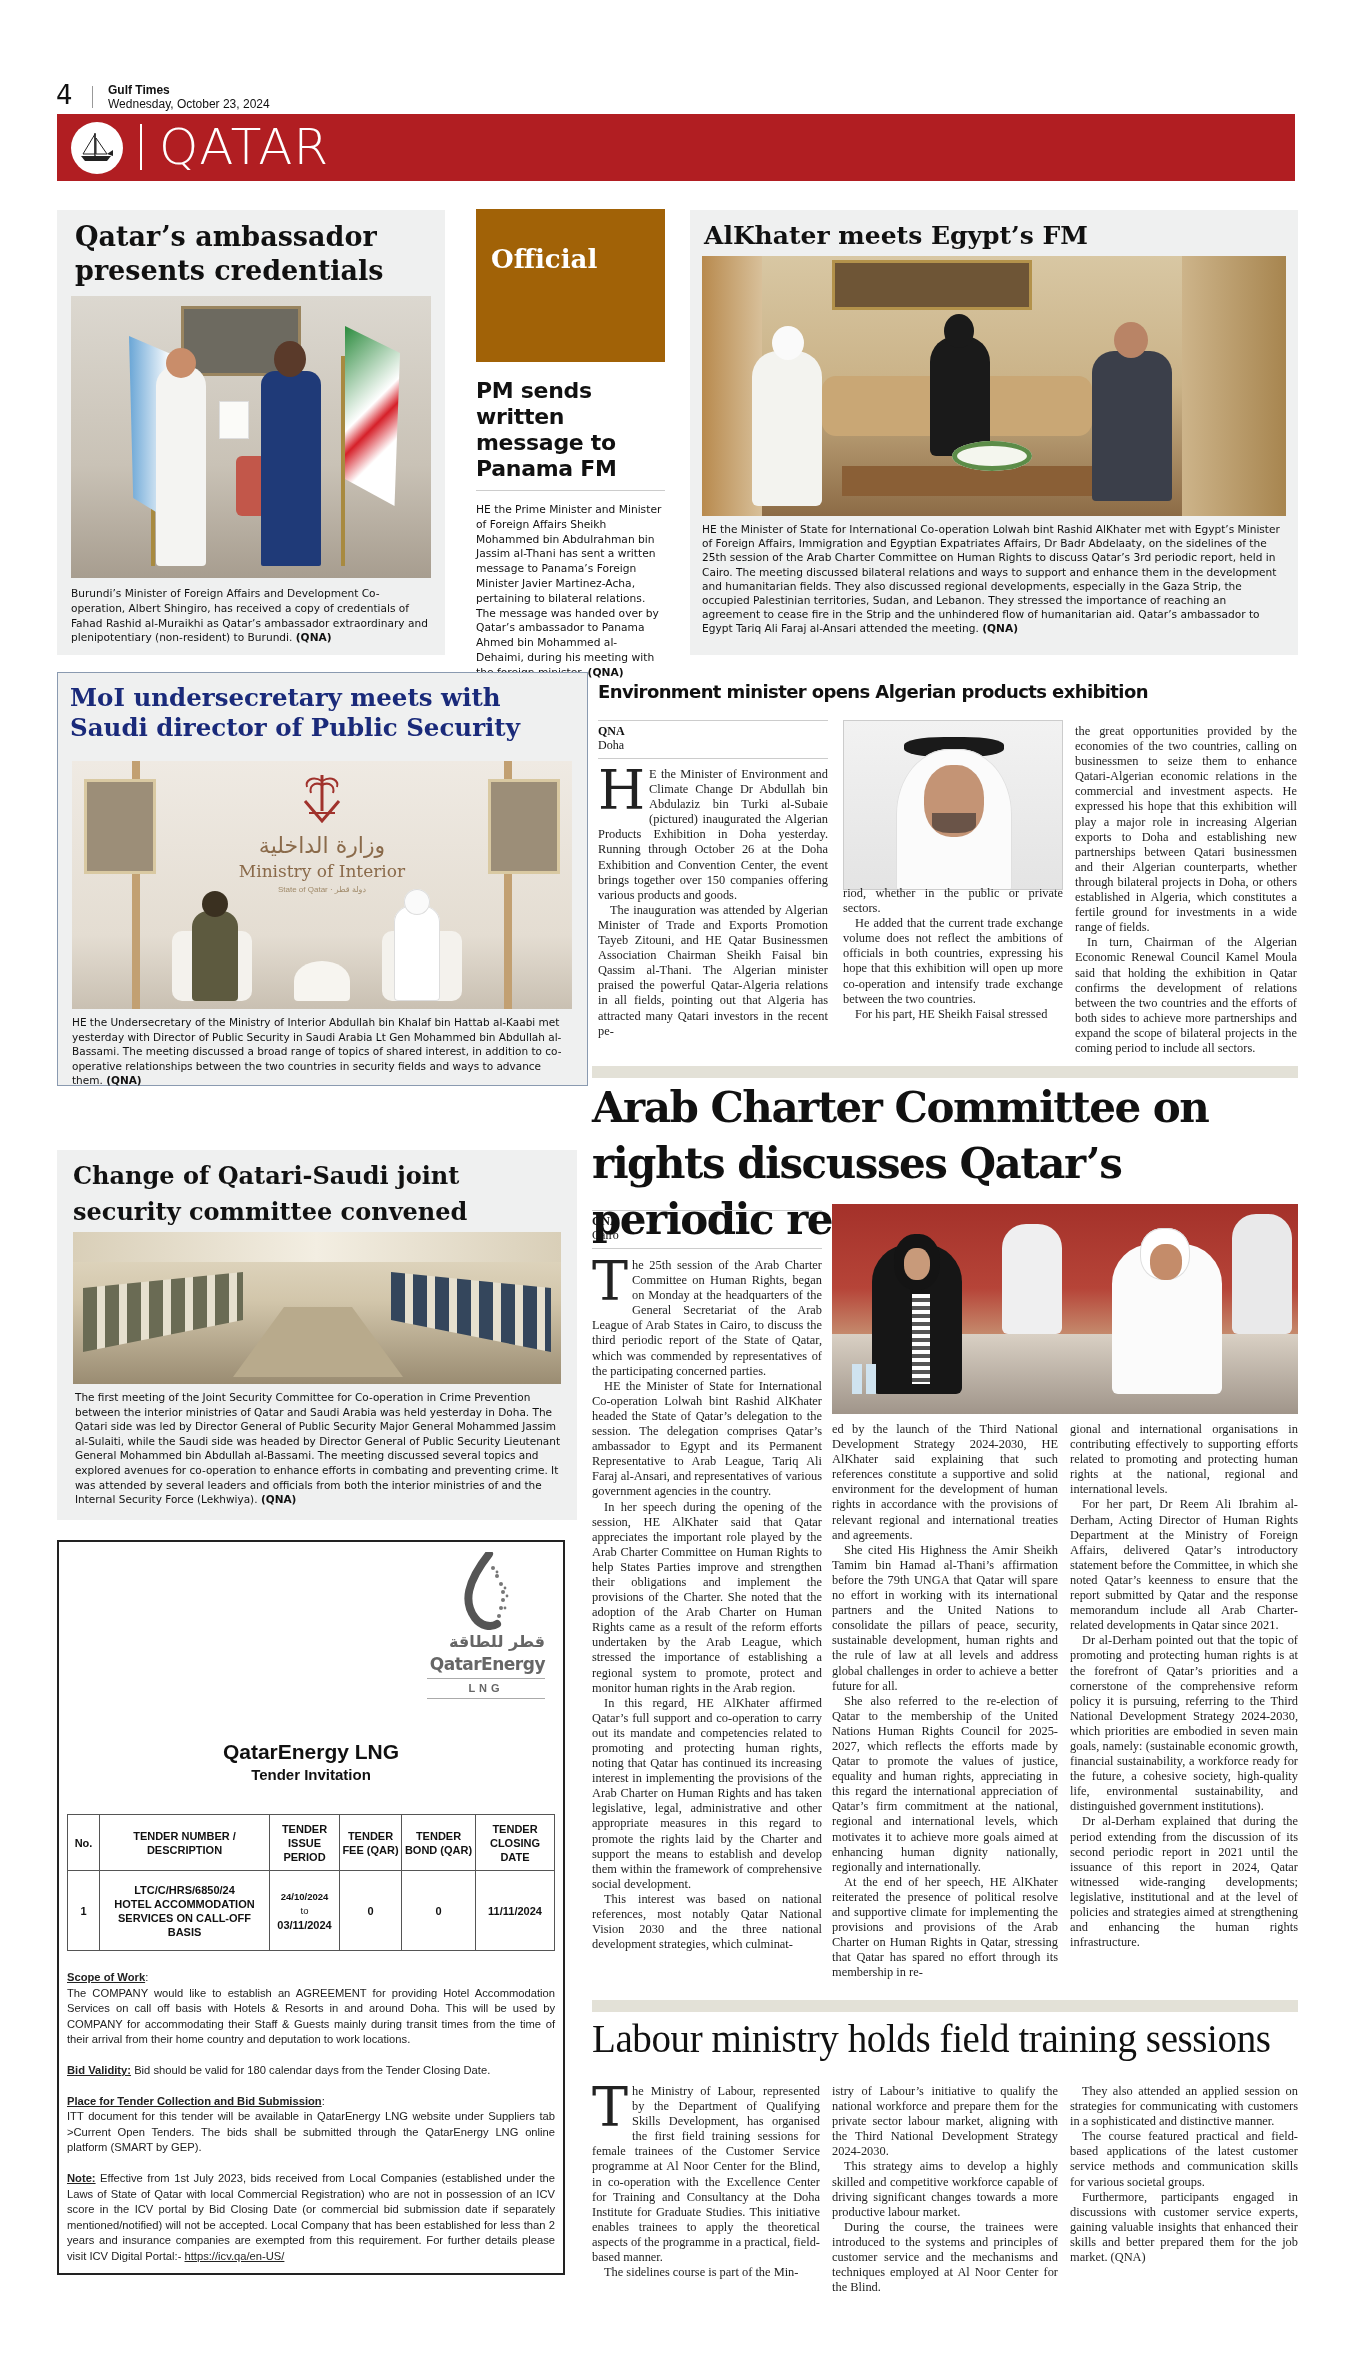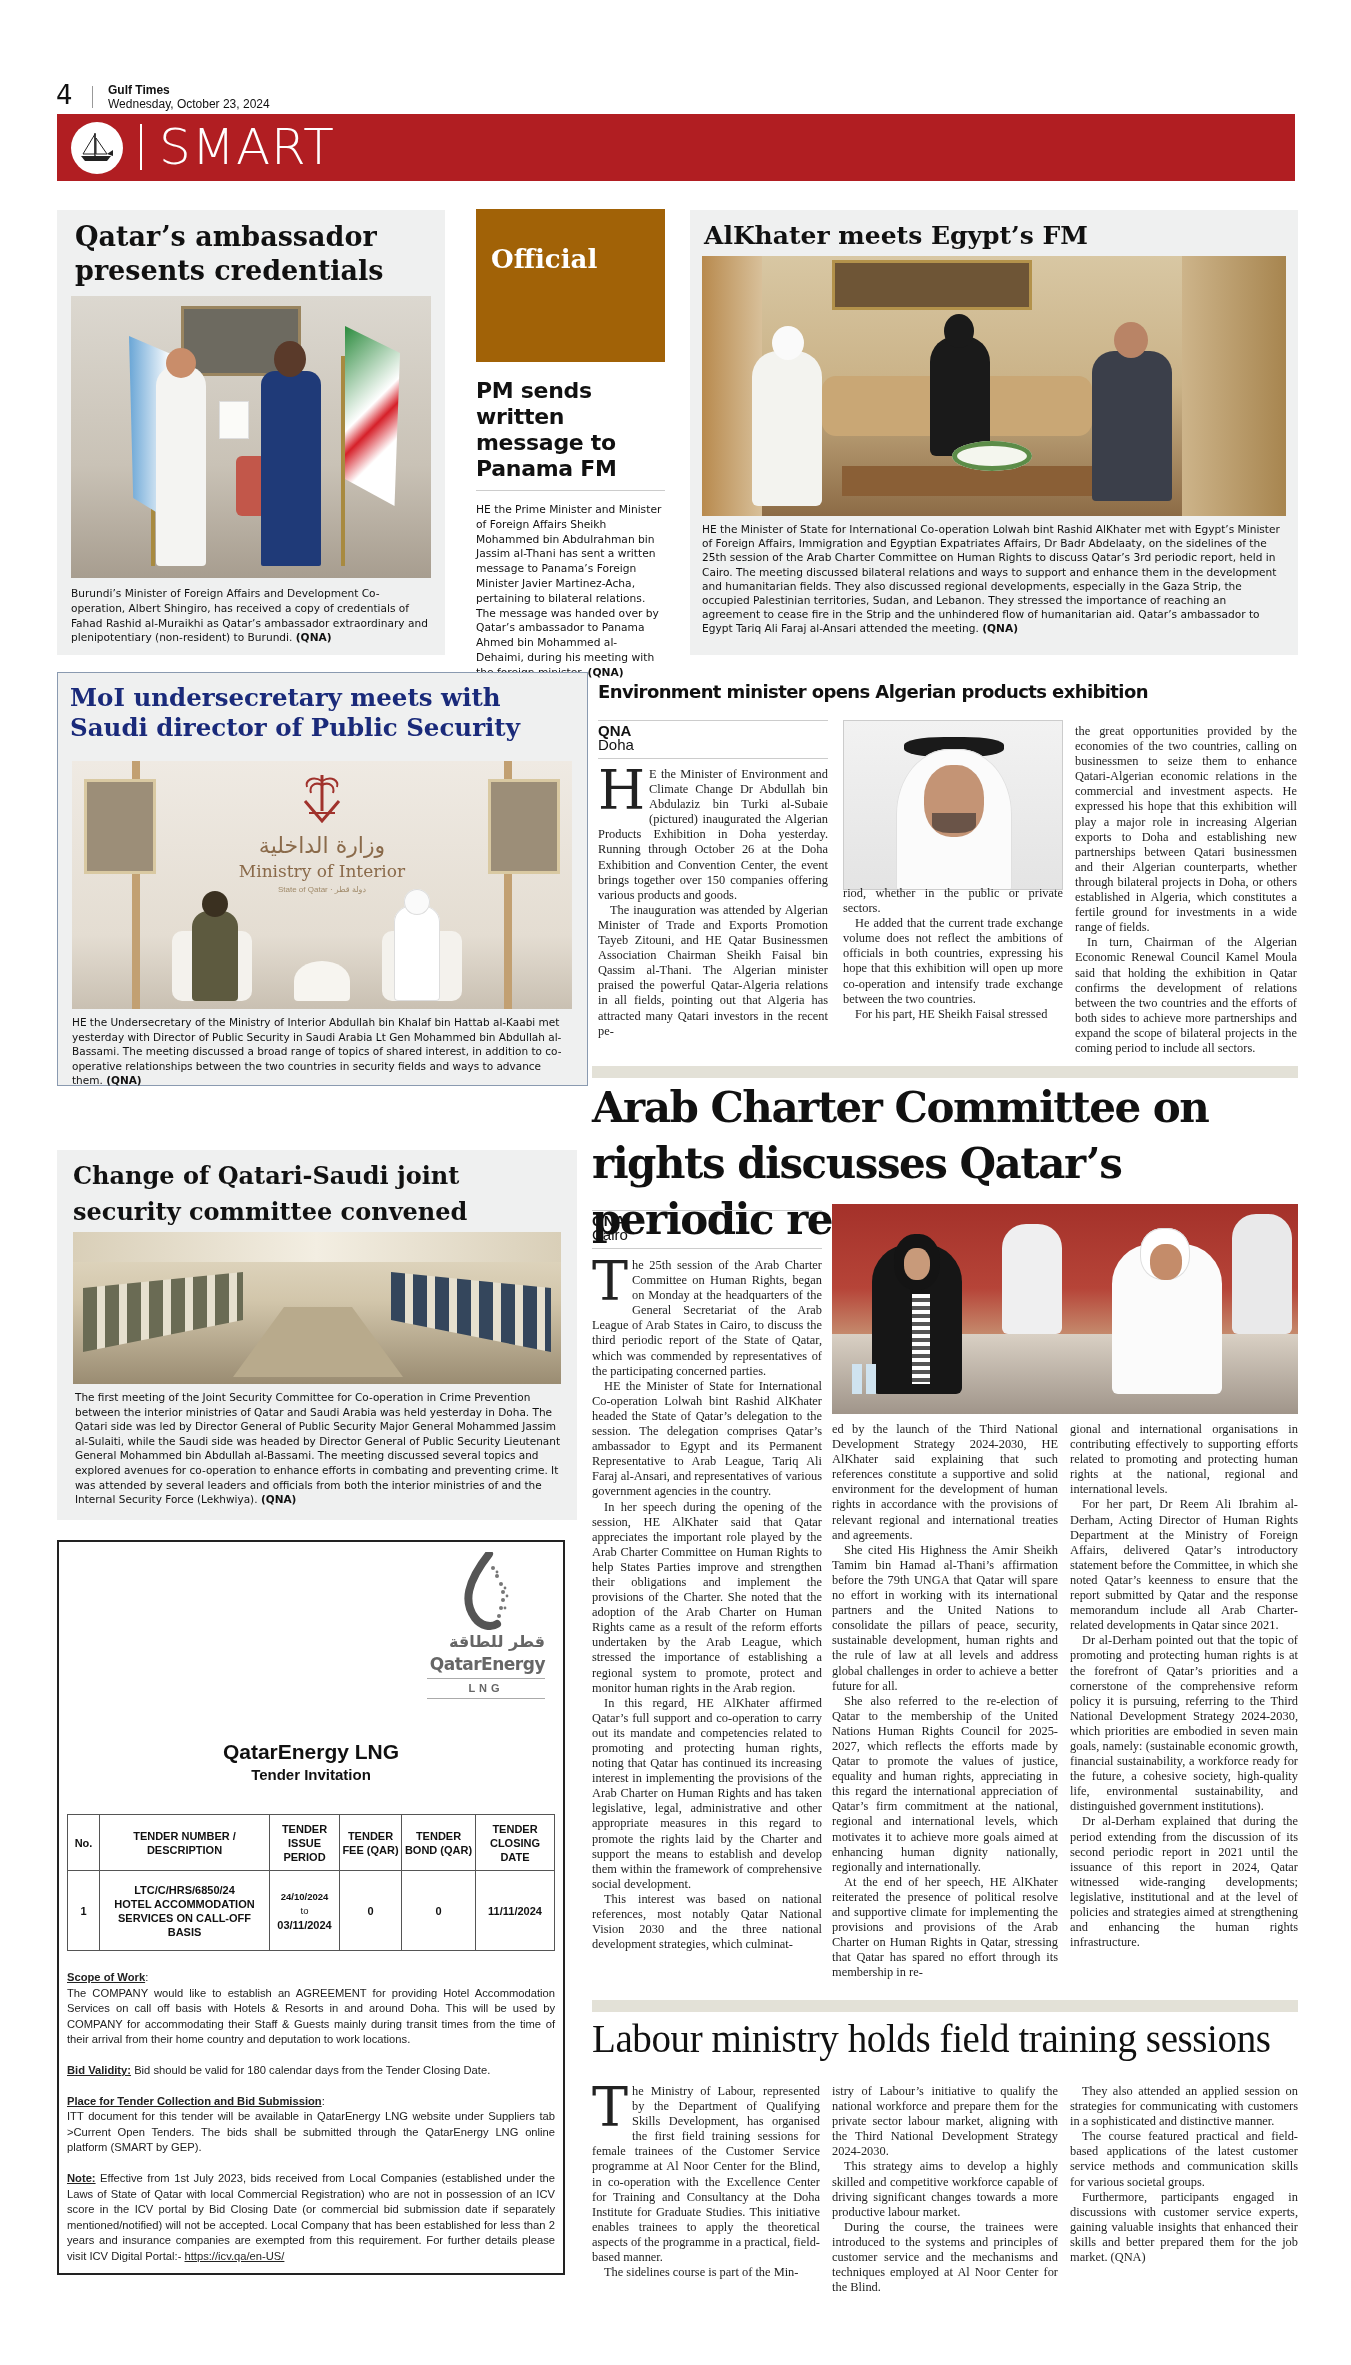--- a/index.html
+++ b/index.html
@@ -14,21 +14,21 @@
 .bansep{left:83px;top:10px;width:2px;height:46px;background:#fff}
 .bantitle{left:102px;top:4px;color:#fff;font-size:50px;font-family:"DejaVu Sans",sans-serif;font-weight:200;letter-spacing:1px}
 .grey{background:#eff0f0}
 .hd-slab{font-family:"DejaVu Serif",serif;font-weight:bold;line-height:1.15}
 .cap{font-family:"DejaVu Sans",sans-serif;font-size:10.6px;line-height:14.8px;color:#111}
 .photo{overflow:hidden}
 .body{font-family:"Liberation Serif",serif;font-size:12.4px;line-height:15.1px;text-align:justify;color:#222;hyphens:auto}
 .body p{text-indent:12px}
 .body p.first{text-indent:0}
 .drop{float:left;font-size:54px;line-height:44px;margin:2px 4px 0 0;font-family:"DejaVu Serif",serif}
-.byline{font-family:Liberation Sans, sans-serif;font-size:15px;line-height:14px}
+.byline{font-family:Liberation Serif, serif;font-size:12px;line-height:14px}
 .rule{height:1px;background:#ccc}
 .band{background:#e3e1d7}
 table.tender{border-collapse:collapse;width:100%;font-family:"Liberation Sans",sans-serif;font-weight:bold;text-align:center}
 table.tender td,table.tender th{border:1px solid #555;padding:2px;font-size:11px;line-height:14px}
 .tnote{font-family:"Liberation Sans",sans-serif;font-size:11.2px;line-height:15.6px;text-align:justify;color:#222}
 .tnote u{font-weight:bold}
 </style>
 </head>
 <body>
 
@@ -41,21 +41,21 @@
   <div class="abs logo">
     <svg width="40" height="36" viewBox="0 0 40 36">
       <line x1="18" y1="3" x2="18" y2="26" stroke="#222" stroke-width="1.4"></line>
       <polygon points="18,4 6,24 18,24" fill="none" stroke="#222" stroke-width="1"></polygon>
       <polygon points="19,8 30,24 19,24" fill="none" stroke="#222" stroke-width="1"></polygon>
       <path d="M4 26 L34 26 L30 31 L8 31 Z" fill="#222"></path>
       <path d="M30 24 L36 20 L36 26 Z" fill="#222"></path>
     </svg>
   </div>
   <div class="abs bansep"></div>
-  <div class="abs bantitle">SMART</div>
+  <div class="abs bantitle">QATAR</div>
 </div>
 
 <div class="abs grey" style="left:57px;top:210px;width:388px;height:445px;">
   <div class="abs hd-slab" style="left:18px;top:10px;width:340px;font-size:27px;line-height:34px;">Qatar’s ambassador presents credentials</div>
   <div class="abs photo" style="left:14px;top:86px;width:360px;height:282px;background:linear-gradient(180deg,#dcd8d0 0%,#c9c2b6 60%,#a79d8f 100%);">
     <div class="abs" style="left:110px;top:10px;width:120px;height:70px;background:#6d6a60;border:3px solid #9a8560;"></div>
     <div class="abs" style="left:80px;top:60px;width:4px;height:210px;background:#a88a40;"></div>
     <div class="abs" style="left:58px;top:40px;width:42px;height:180px;background:linear-gradient(90deg,#6aa6d6,#fff);clip-path:polygon(0 0,100% 10%,80% 100%,10% 90%);"></div>
     <div class="abs" style="left:270px;top:60px;width:4px;height:210px;background:#a88a40;"></div>
     <div class="abs" style="left:274px;top:30px;width:55px;height:180px;background:linear-gradient(135deg,#2a8a3c 0%,#fff 45%,#d62029 55%,#fff 70%);clip-path:polygon(0 0,100% 15%,90% 100%,0 85%);"></div>

